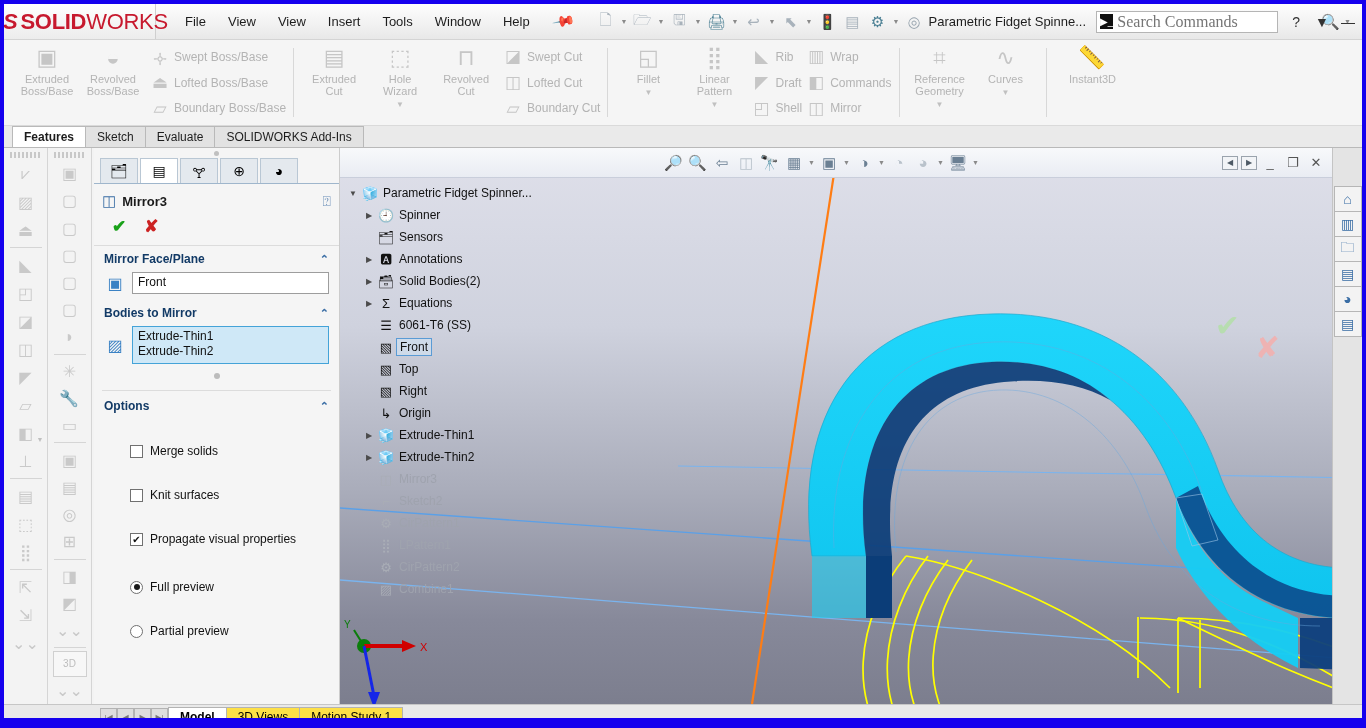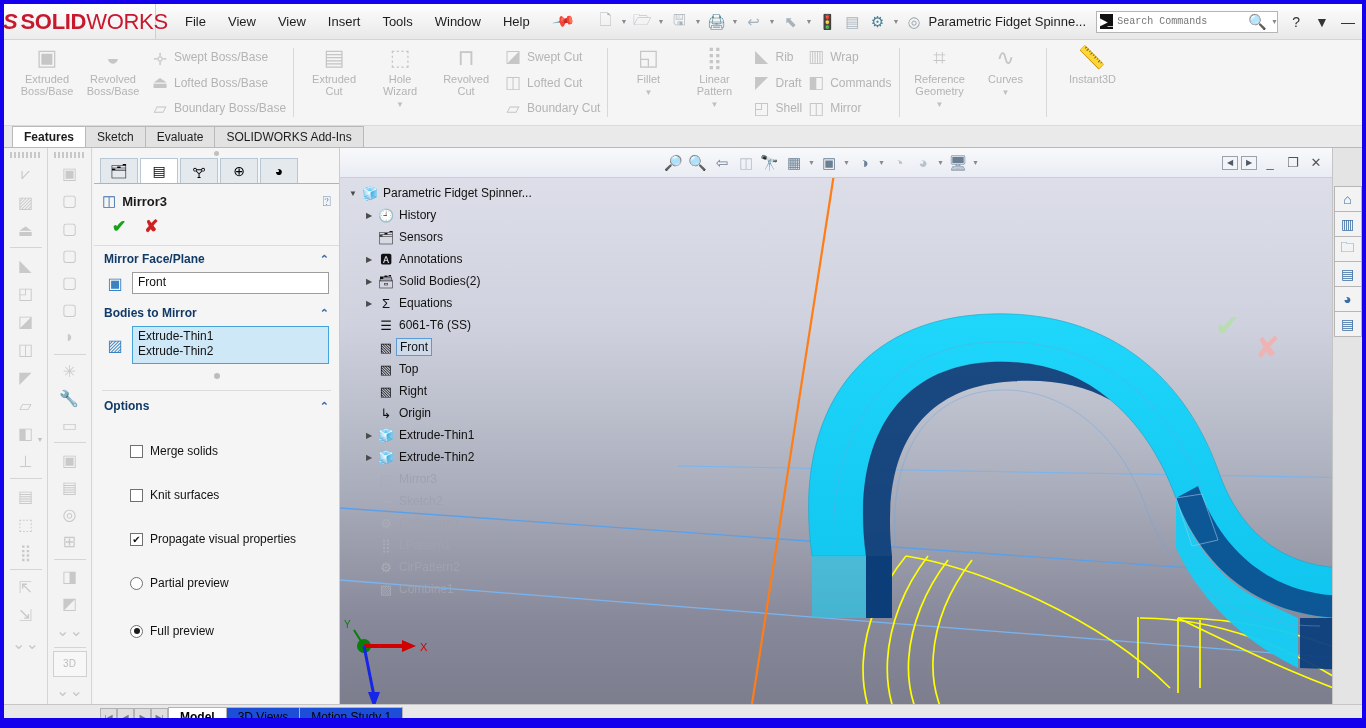--- a/index.html
+++ b/index.html
@@ -55,22 +55,22 @@
               color:#9aa6b0; font-size:15px; margin-left:6px;}
   .searchbox {
     margin-left: 10px;
     width: 182px; height: 22px;
     border: 1px solid #b5b5b5; background: #fff;
     display: flex; align-items: center; gap: 4px; padding: 0 3px;
   }
   .searchbox .sicon { width: 15px; height: 15px; background: #111; color: #fff;
         display:flex;align-items:center;justify-content:center;font-size:10px;}
   .searchbox input {
-    border: none; outline: none; flex: 1; font-size: 10px; color: #8a8a8a;
-    font-family: Liberation Mono, monospace; background: transparent;
+    border: none; outline: none; flex: 1; font-size: 16px; color: #8a8a8a;
+    font-family: Liberation Serif, serif; background: transparent;
   }
   .searchbox .mag { font-size: 15px; color: #404040; }
   .winctl { display: flex; align-items: center; margin-left: 6px; gap: 2px; }
   .winctl span { width: 24px; height: 26px; display:flex;align-items:center;justify-content:center;
                  font-size: 14px; color: #333; }
 
   
   .ribbon {
     height: 86px; background: #f5f5f5;
     display: flex; align-items: stretch; padding-left: 10px;
@@ -201,21 +201,21 @@
         color:#3a6ea5;}
 
   
   .bottombar { height: 22px; background: #e9e9e9; display:flex; align-items:flex-end;
                border-top: 1px solid #c6c6c6; }
   .bb-left { width: 90px; display:flex; align-items:flex-end; }
   .bb-arrows { display:flex; margin-left: 6px; }
   .bb-arrows span { width:17px;height:18px;border:1px solid #b3b3b3;background:#dedede;
         display:flex;align-items:center;justify-content:center;font-size:8px;color:#777;}
   .btab { height: 19px; padding: 0 11px; border:1px solid #b3b3b3; border-bottom:none;
-        background:#1d4ed8; font-size:12px; display:flex;align-items:center; margin-right:-1px;}
+        background:#fde047; font-size:12px; display:flex;align-items:center; margin-right:-1px;}
   .btab.active { background: #fff; font-weight: bold; }
   .bfill { flex:1; border-bottom:1px solid #b3b3b3; height:19px; }
 </style>
 </head>
 <body>
 
 <div id="app">
 
   <div class="titlebar">
     <div class="logo-box">
@@ -520,29 +520,29 @@
         <span>Merge solids</span>
       </div>
       <div class="opt-row">
         <span class="cb"></span>
         <span>Knit surfaces</span>
       </div>
       <div class="opt-row">
         <span class="cb">✔</span>
         <span>Propagate visual properties</span>
       </div>
-      <div class="opt-row">
-        <span class="rb"></span>
-        <span>Partial preview</span>
-      </div>
       <div class="opt-row" style="padding-top:7px">
         <span class="rb">
             <span class="in"></span>
           </span>
         <span>Full preview</span>
+      </div>
+      <div class="opt-row">
+        <span class="rb"></span>
+        <span>Partial preview</span>
       </div>
     </div>
 
     <div class="gfx">
 
       <svg width="1022" height="556" style="position:absolute;left:0;top:0">
         <defs>
           <linearGradient id="cyanG" x1="0" y1="0" x2="0" y2="1">
             <stop offset="0%" stop-color="#1fd6fb"></stop>
               <stop offset="100%" stop-color="#0fc4ee"></stop>
@@ -636,21 +636,21 @@
 
       <div class="tree">
         <div class="trow">
           <span class="arr">▼</span>
           <span class="ti">🧊</span>
           <span class="tl">Parametric Fidget Spinner...</span>
         </div>
         <div class="trow" style="margin-left:16px">
           <span class="arr">▶</span>
           <span class="ti">🕘</span>
-          <span class="tl">History</span>
+          <span class="tl">Spinner</span>
         </div>
         <div class="trow" style="margin-left:16px">
           <span class="arr"></span>
           <span class="ti">🗂</span>
           <span class="tl">Sensors</span>
         </div>
         <div class="trow" style="margin-left:16px">
           <span class="arr">▶</span>
           <span class="ti">🅰</span>
           <span class="tl">Annotations</span>

